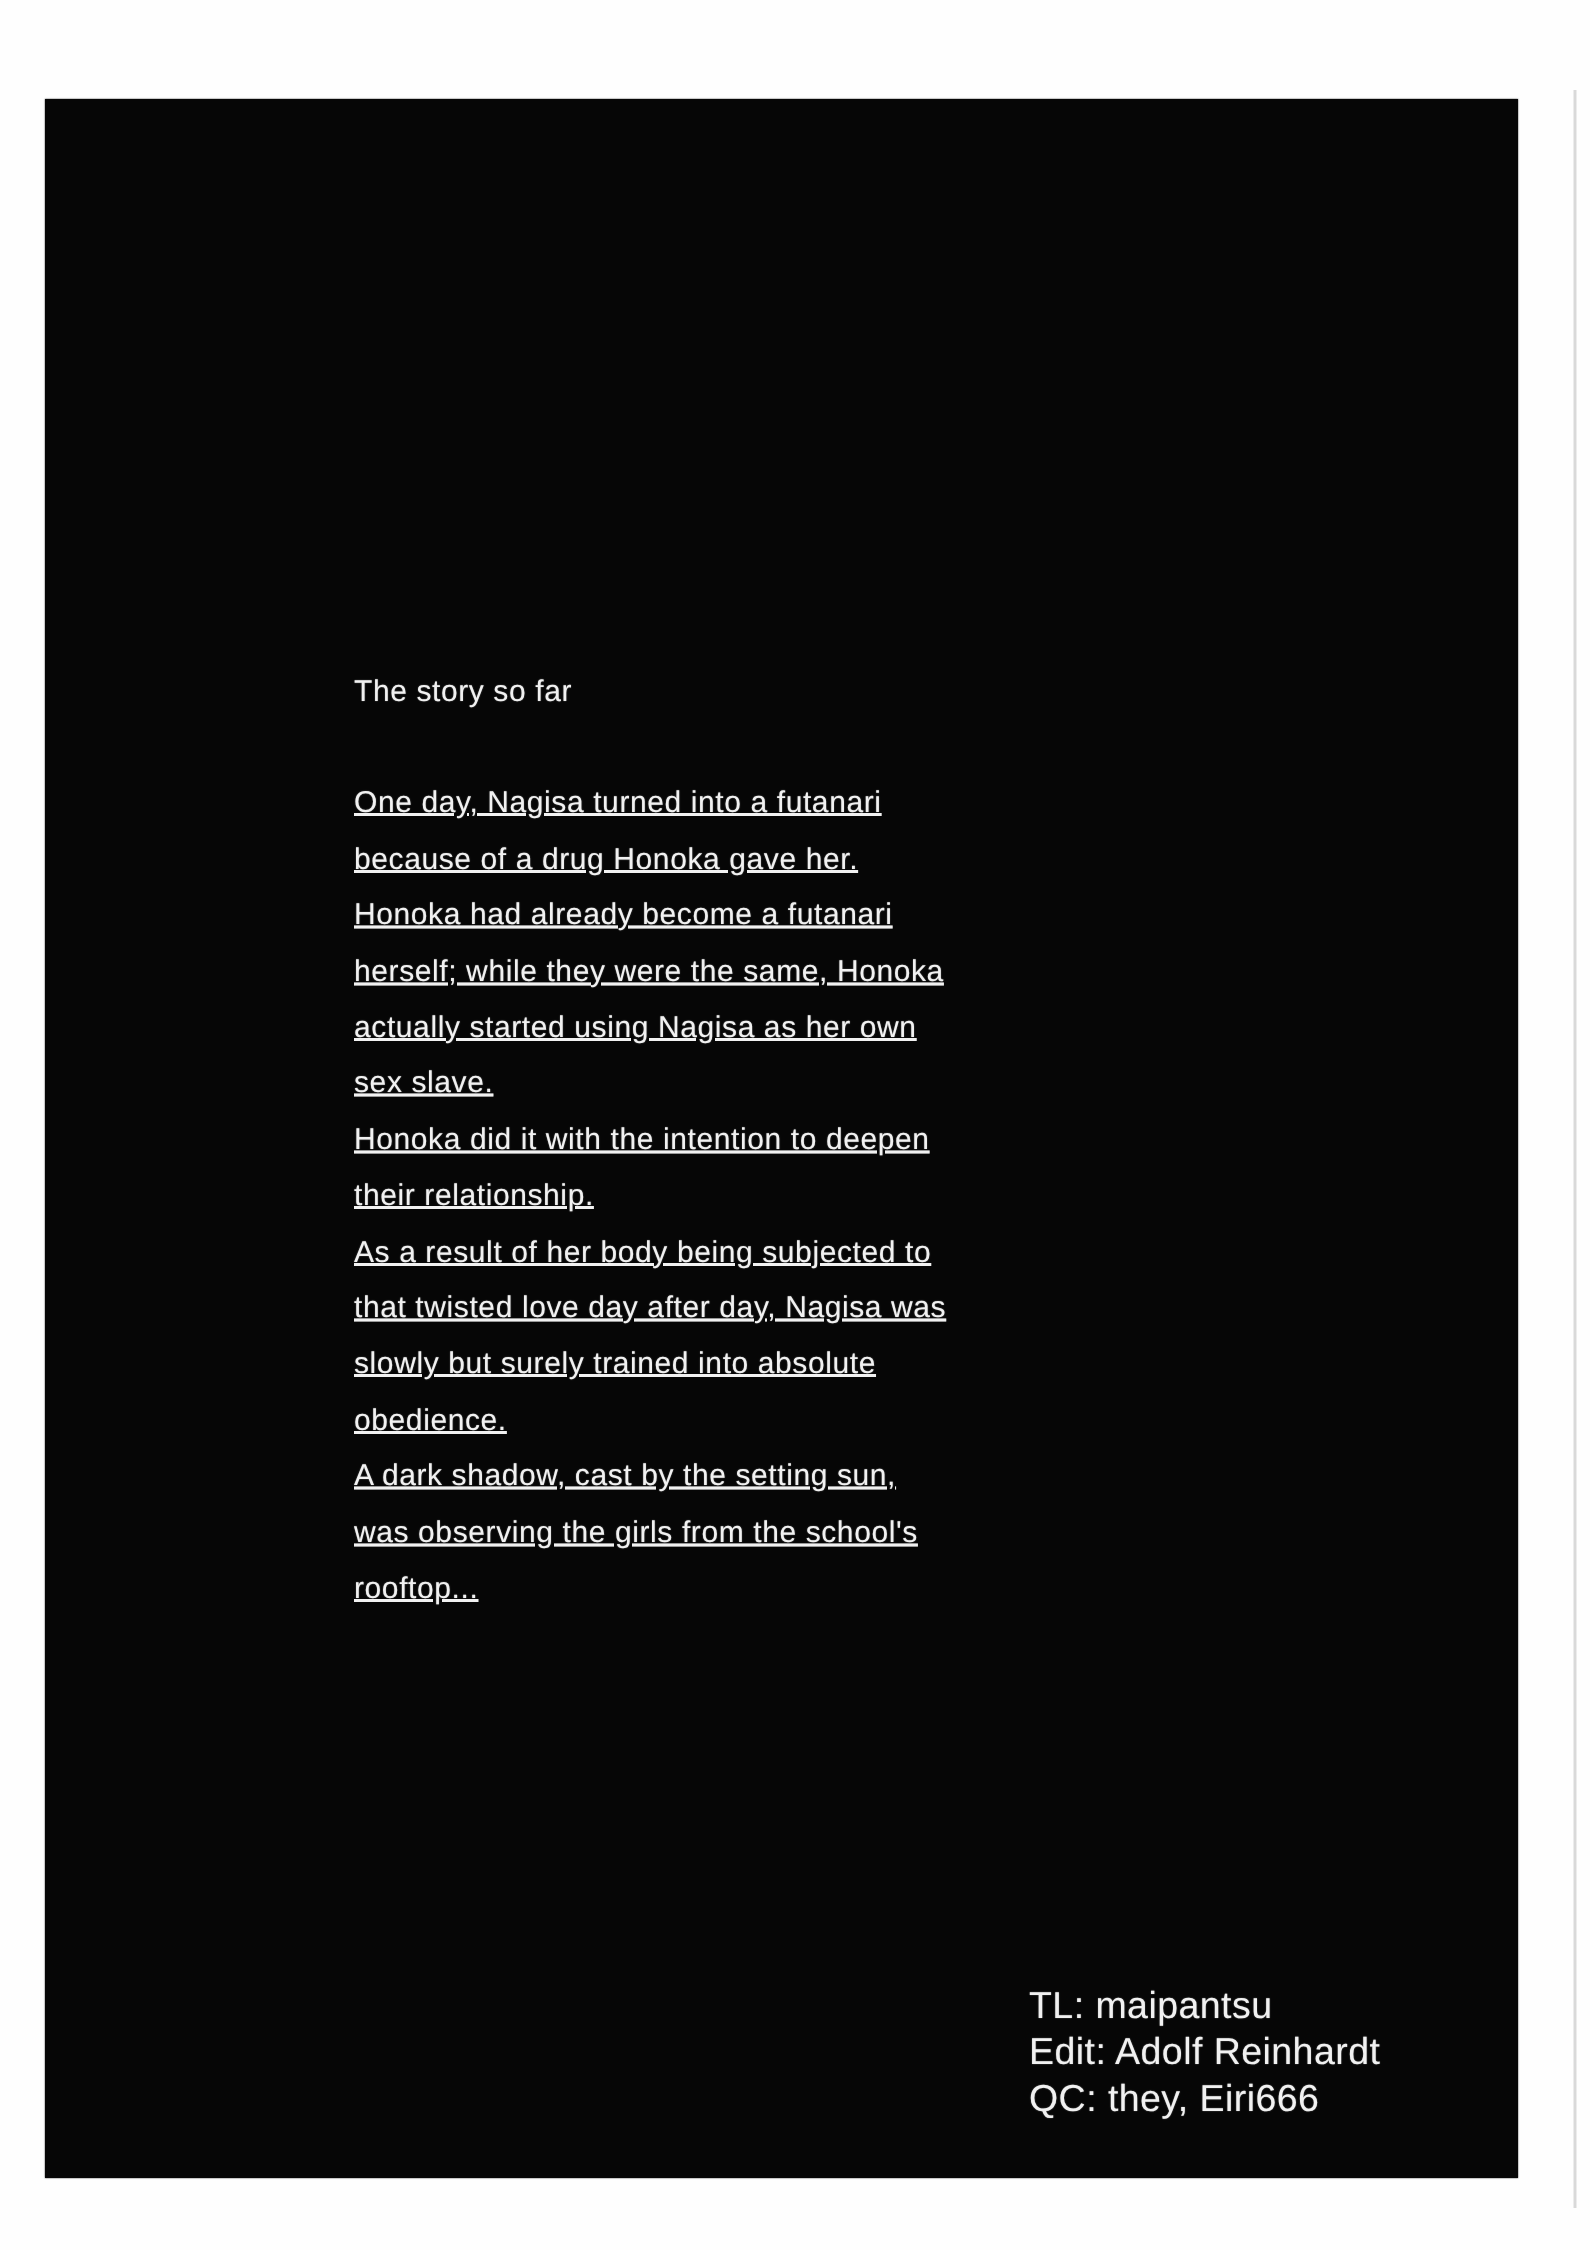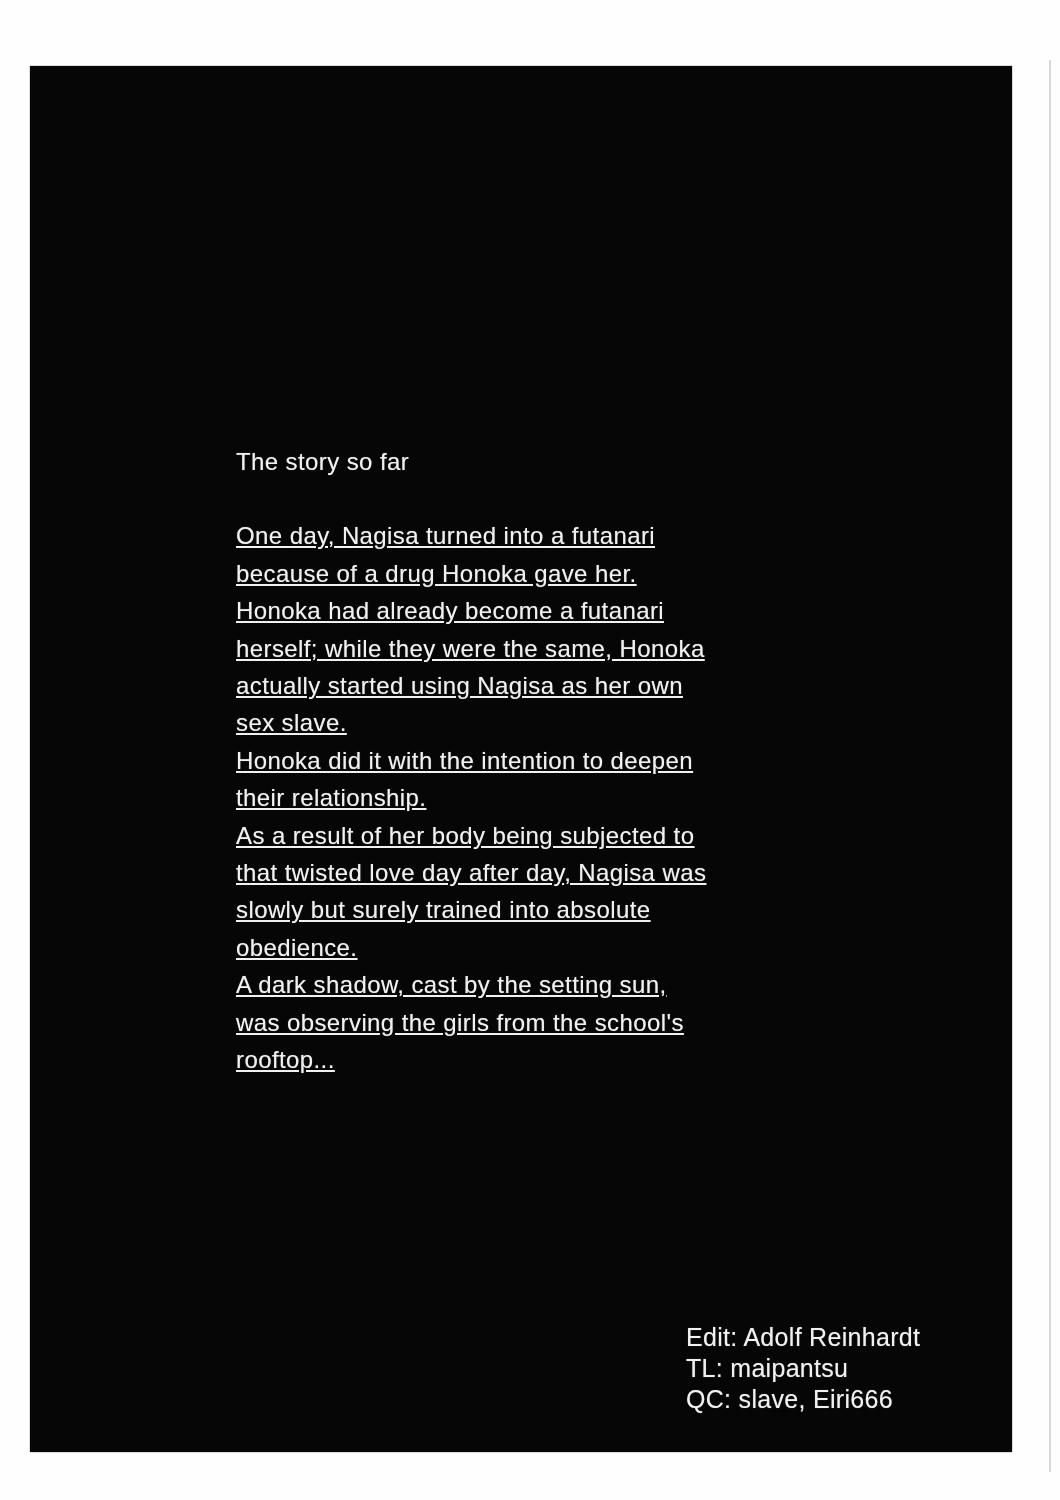--- a/index.html
+++ b/index.html
@@ -29,21 +29,21 @@
     height: 1386px;
     background: #060606;
     box-shadow: 0 0 1px #333;
   }
   .story {
     position: absolute;
     left: 206px;
     top: 377px;
     width: 660px;
     color: #f1f1f1;
-    font-size: 24px;
+    font-size: 20px;
     line-height: 37.4px;
     letter-spacing: 0.4px;
     font-weight: 400;
     text-shadow: 0 0 1px rgba(255,255,255,0.45);
   }
   .story-title {
     white-space: pre-line;
   }
   .story-gap {
     height: 37px;
@@ -97,22 +97,22 @@
 As a result of her body being subjected to
 that twisted love day after day, Nagisa was
 slowly but surely trained into absolute
 obedience.
 A dark shadow, cast by the setting sun,
 was observing the girls from the school's
 rooftop...</div>
     </div>
 
     <div class="credits">
+      <div class="credit-line">TL: maipantsu</div>
       <div class="credit-line">Edit: Adolf Reinhardt</div>
-      <div class="credit-line">TL: maipantsu</div>
-      <div class="credit-line">QC: slave, Eiri666</div>
+      <div class="credit-line">QC: they, Eiri666</div>
     </div>
 
   </div>
 
   <div class="scan-edge"></div>
 
 </div>
 
 </body></html>

